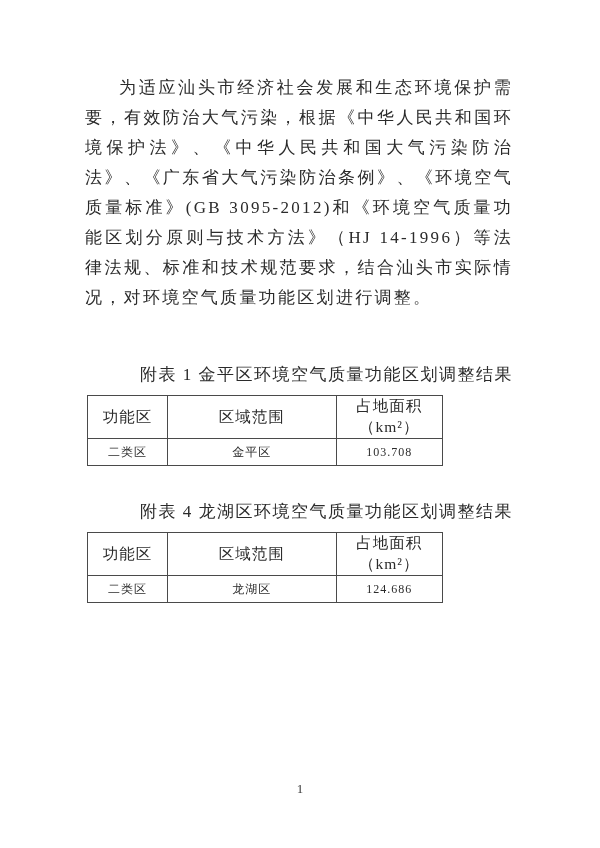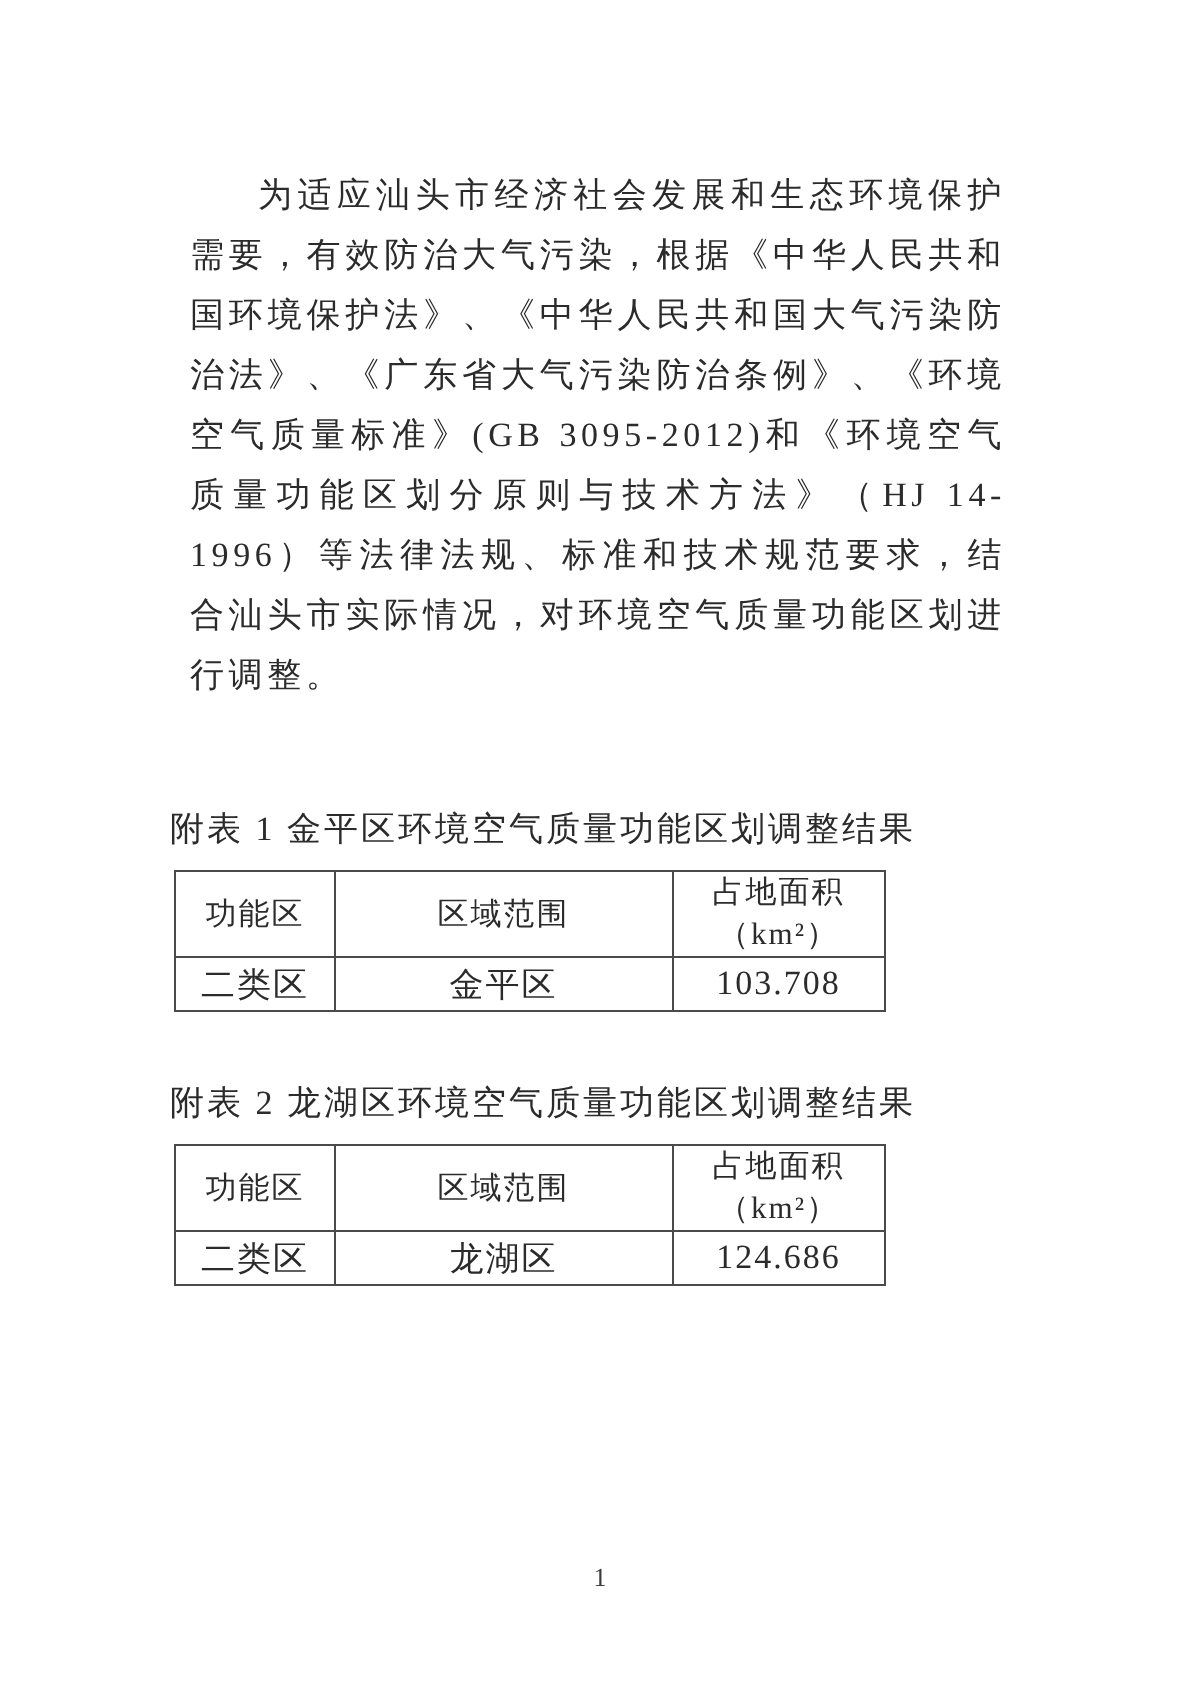--- a/index.html
+++ b/index.html
@@ -20,30 +20,30 @@
     height: 848px;
     background: #ffffff;
   }
   .content {
     position: absolute;
     left: 85px;
     top: 73px;
     width: 428px;
   }
   .body-para {
-    margin: 10px;
+    margin: 0;
     font-size: 17px;
     line-height: 30px;
     letter-spacing: 2.3px;
     text-align: justify;
     text-justify: inter-character;
     text-indent: 2em;
   }
   .table-caption {
-    text-align: left;
+    text-align: right;
     font-size: 17px;
     line-height: 24px;
     letter-spacing: 1.5px;
     margin: 50px 0 8px 0;
     white-space: nowrap;
   }
   .table-caption.second {
     margin-top: 34px;
   }
   table.zone-table {
@@ -59,21 +59,21 @@
     vertical-align: middle;
     padding: 0;
     font-weight: normal;
     letter-spacing: 1px;
   }
   table.zone-table th {
     font-size: 15.5px;
     height: 24px;
   }
   table.zone-table td {
-    font-size: 17px;
+    font-size: 12px;
     height: 26px;
   }
   col.c-zone { width: 22.5%; }
   col.c-range { width: 47.5%; }
   col.c-area { width: 30%; }
   .page-number {
     position: absolute;
     left: 0;
     right: 0;
     top: 781px;
@@ -108,21 +108,21 @@
       </thead>
       <tbody>
         <tr>
           <td>二类区</td>
           <td>金平区</td>
           <td>103.708</td>
         </tr>
       </tbody>
     </table>
 
-    <div class="table-caption second">附表 2 龙湖区环境空气质量功能区划调整结果</div>
+    <div class="table-caption second">附表 4 龙湖区环境空气质量功能区划调整结果</div>
 
     <table class="zone-table">
       <colgroup>
         <col class="c-zone">
           <col class="c-range">
           <col class="c-area">
       </colgroup>
       <thead>
         <tr>
           <th>功能区</th>

